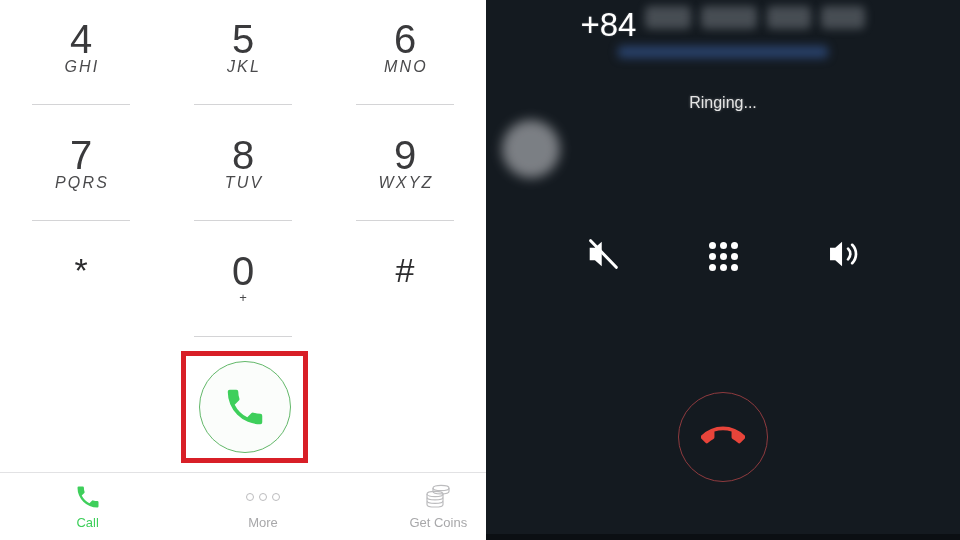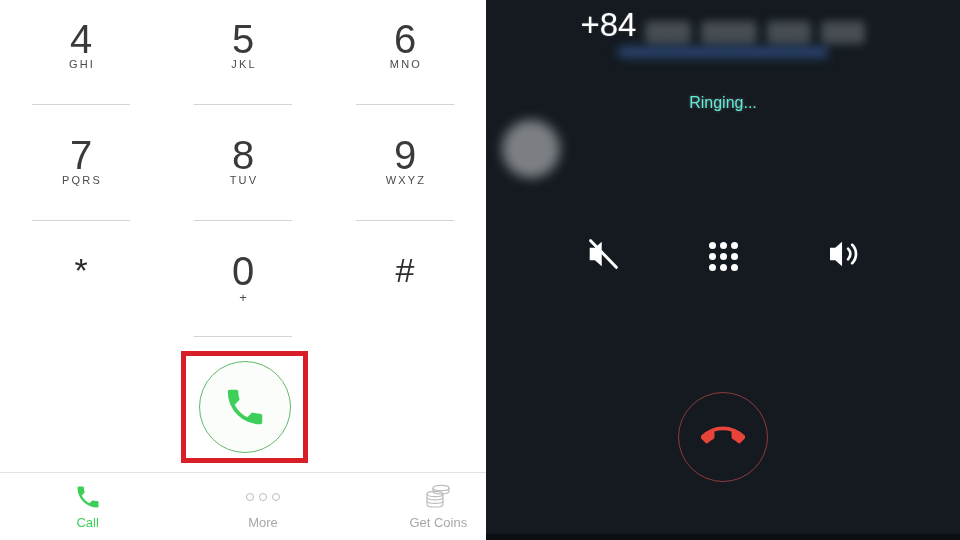--- a/index.html
+++ b/index.html
@@ -69,25 +69,26 @@
     letter-spacing: 0px;
   }
   .key-digit.sym {
     font-size: 34px;
     line-height: 40px;
     color: #2c2c2e;
     font-weight: 400;
   }
   .key-letters {
     font-family: "Liberation Sans", sans-serif;
-    font-size: 11px;
+    font-size: 16px;
     letter-spacing: 2.2px;
     color: #4a4a4c;
     margin-top: -2px;
     padding-left: 2px;
+    font-style: italic;
   }
   .key-plus {
     font-size: 13px;
     color: #4a4a4c;
     line-height: 10px;
     margin-top: 1px;
   }
 
   
   .divider-row {
@@ -207,21 +208,21 @@
     height:6px;
     background:#0b0f13;
   }
 
   .callee-line {
     position: absolute;
     left: 0;
     top: 6px;
     width: 474px;
     display: flex;
-    align-items: flex-end;
+    align-items: flex-start;
     justify-content: center;
     gap: 9px;
   }
   .callee-prefix {
     font-size: 33px;
     font-weight: 400;
     color: #ffffff;
     letter-spacing: 0px;
     font-family: "Liberation Sans", sans-serif;
     text-shadow: 0 0 2px rgba(255,255,255,0.25);
@@ -249,21 +250,21 @@
     filter: blur(5px);
   }
 
   .call-status {
     position: absolute;
     left: 0;
     top: 94px;
     width: 474px;
     text-align: center;
     font-size: 16px;
-    color: #5eead4;
+    color: #e5e5e5;
     font-family: "Liberation Sans", sans-serif;
     text-shadow: 0 0 3px rgba(255,255,255,0.35);
   }
 
   .avatar-blur {
     position: absolute;
     left: 16px;
     top: 120px;
     width: 58px;
     height: 58px;

